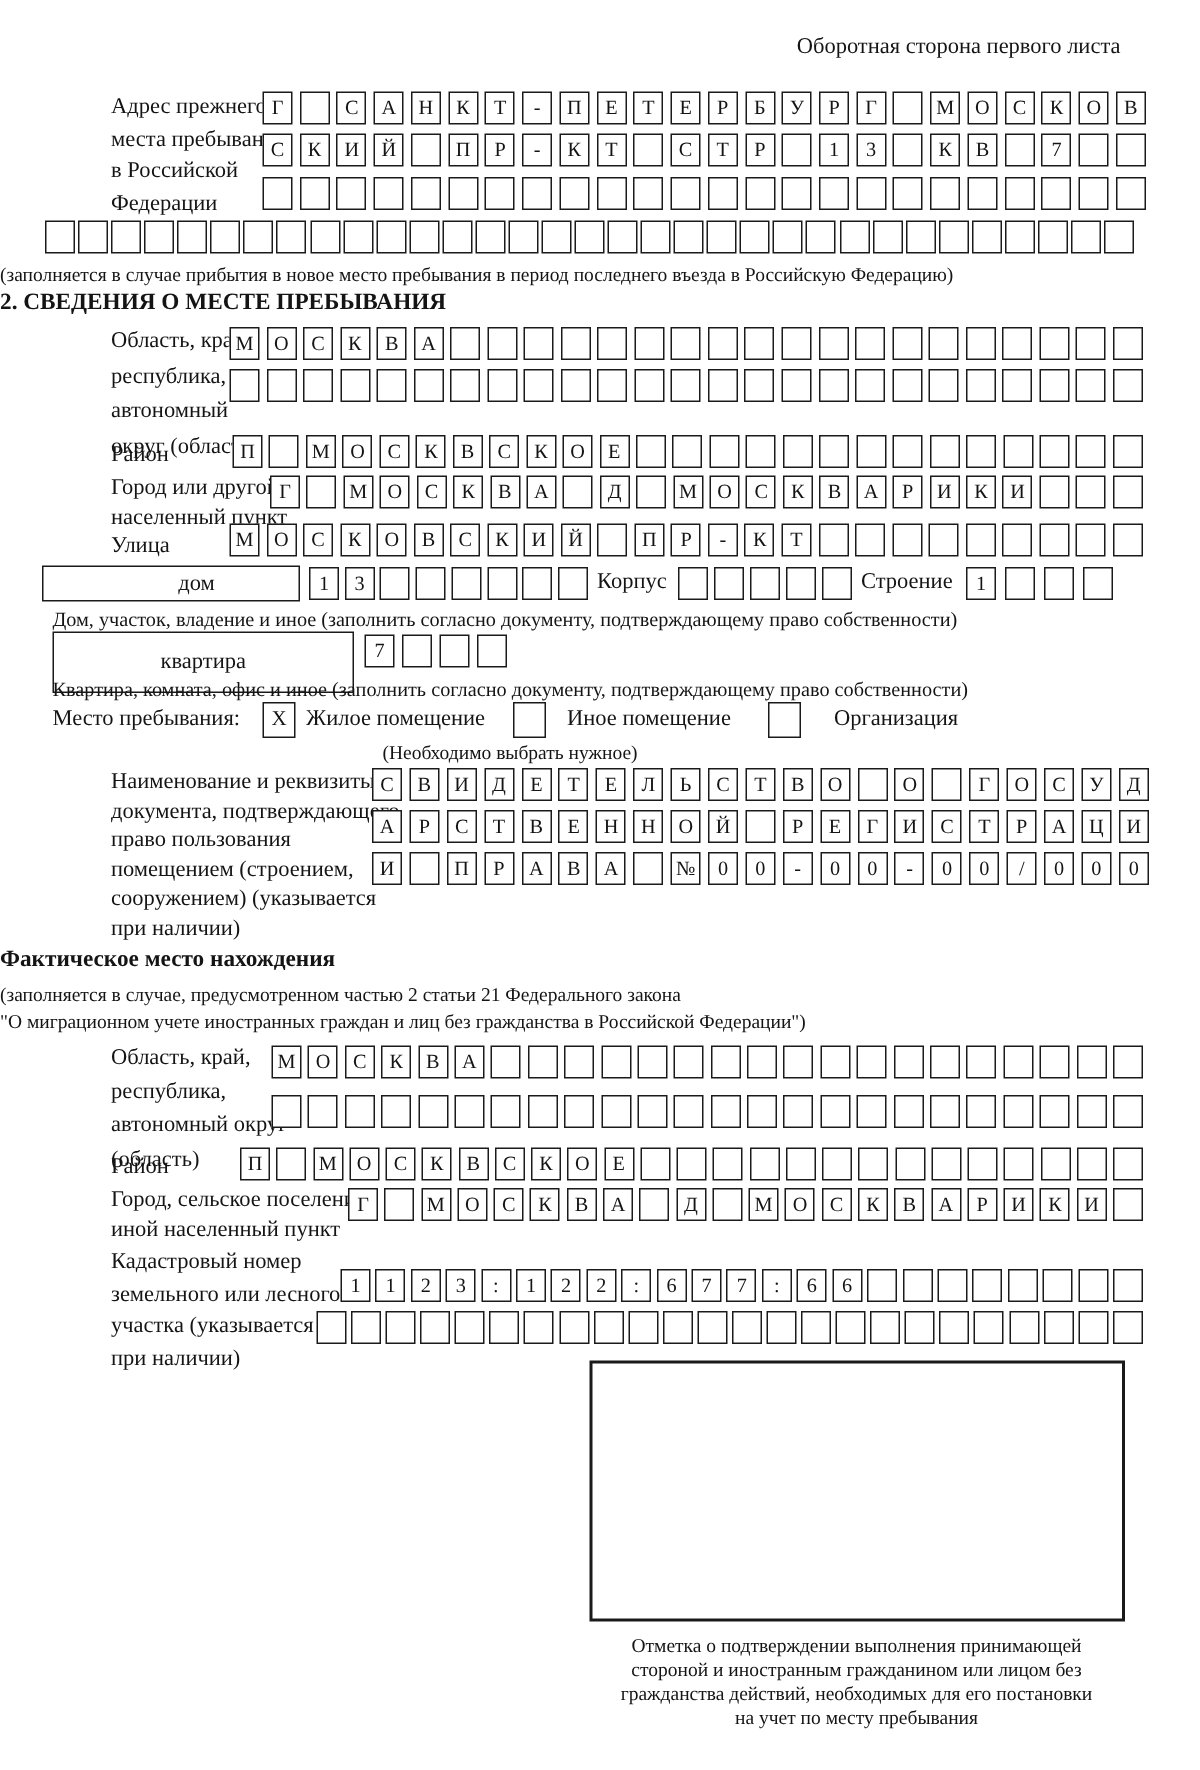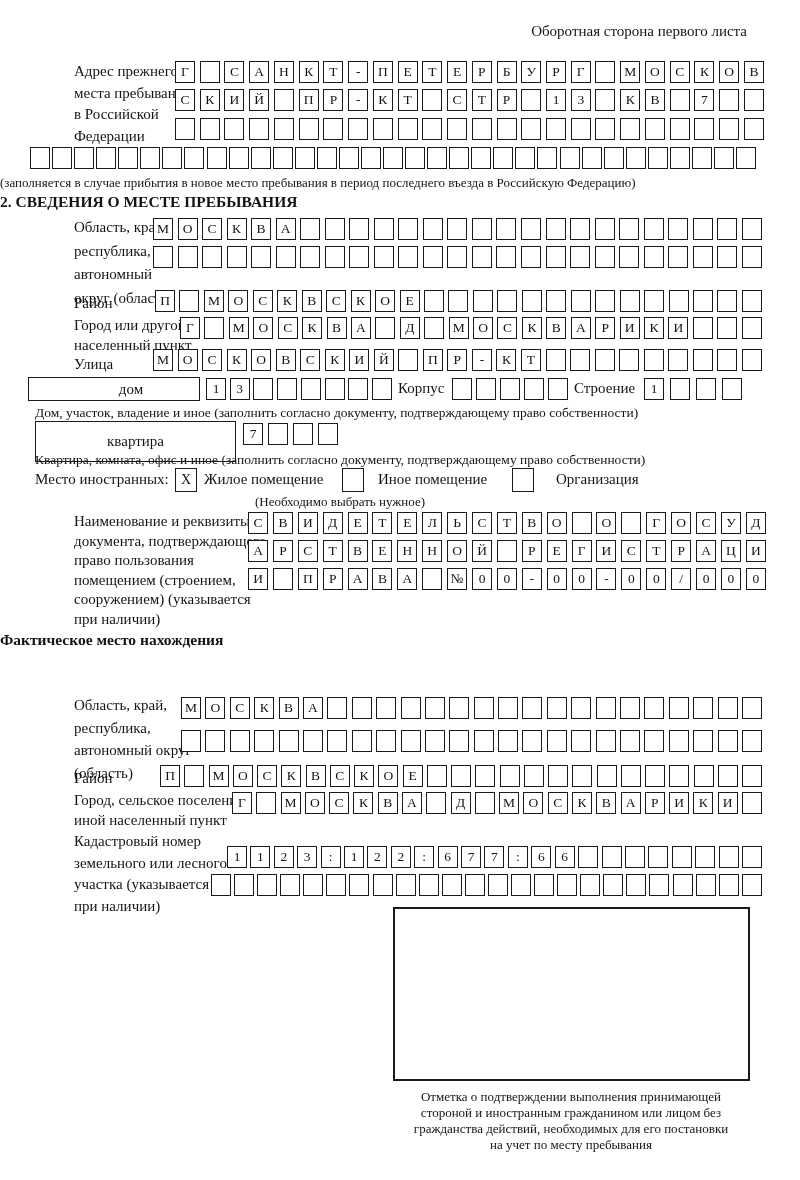--- a/index.html
+++ b/index.html
@@ -323,21 +323,21 @@
 
   <div class="bigbox" style="left:35px;top:421px;width:201px;height:41px;">квартира</div>
   <div class="cr" style="left:243px;top:423px;width:95px;">
       <span class="cell">7</span>
       <span class="cell"></span>
       <span class="cell"></span>
       <span class="cell"></span>
     </div>
   <div class="cap" style="left:35px;top:452px;font-size:13.5px;">Квартира, комната, офис и иное (заполнить согласно документу, подтверждающему право собственности)</div>
 
-  <div class="abs" style="left:35px;top:471px;font-size:15px;">Место иностранных:</div>
+  <div class="abs" style="left:35px;top:471px;font-size:15px;">Место пребывания:</div>
   <div class="chk" style="left:175px;top:468px;">X</div>
   <div class="abs" style="left:204px;top:471px;font-size:15px;">Жилое помещение</div>
   <div class="chk" style="left:342px;top:468px;"></div>
   <div class="abs" style="left:378px;top:471px;font-size:15px;">Иное помещение</div>
   <div class="chk" style="left:512px;top:468px;"></div>
   <div class="abs" style="left:556px;top:471px;font-size:15px;">Организация</div>
   <div class="cap" style="left:0px;top:494px;width:680px;text-align:center;">(Необходимо выбрать нужное)</div>
 
   <div class="lbl" style="left:35px;top:512px;width:212px;line-height:19.5px;">Наименование и реквизиты
 документа, подтверждающего
@@ -409,20 +409,22 @@
       <span class="cell">-</span>
       <span class="cell">0</span>
       <span class="cell">0</span>
       <span class="cell">/</span>
       <span class="cell">0</span>
       <span class="cell">0</span>
       <span class="cell">0</span>
     </div>
 
   <div class="h center" style="top:631px;">Фактическое место нахождения</div>
+  <div class="cap center" style="top:654px;line-height:18px;white-space:pre-line;">(заполняется в случае, предусмотренном частью 2 статьи 21 Федерального закона
+"О миграционном учете иностранных граждан и лиц без гражданства в Российской Федерации")</div>
 
   <div class="lbl" style="left:35px;top:694px;width:145px;line-height:22.5px;">Область, край,
 республика,
 автономный округ
 (область)</div>
   <div class="cr" style="left:181px;top:697px;width:581px;">
       <span class="cell">М</span>
       <span class="cell">О</span>
       <span class="cell">С</span>
       <span class="cell">К</span>

